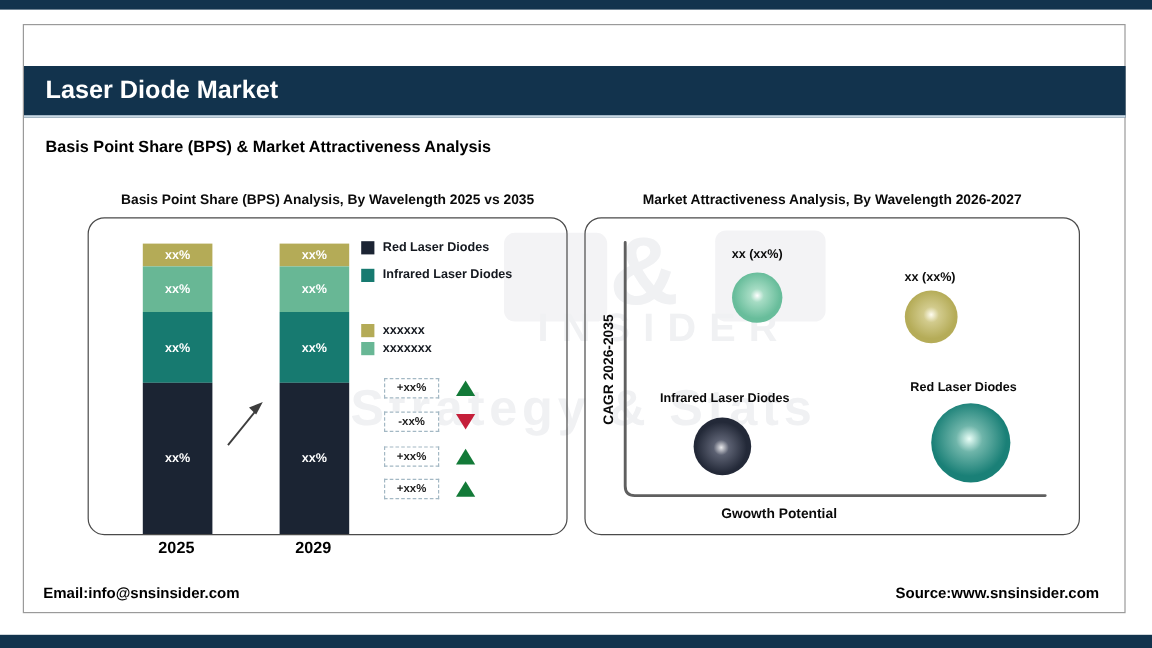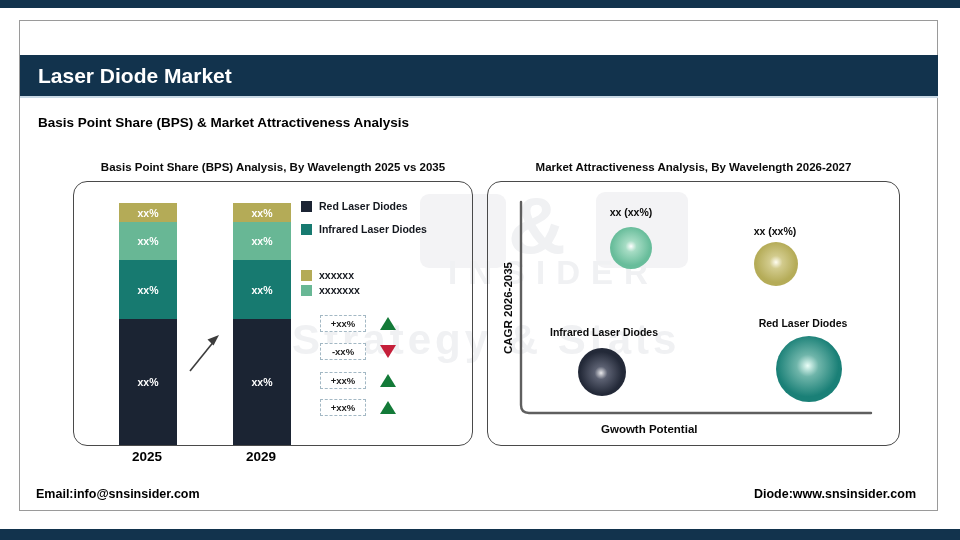--- a/index.html
+++ b/index.html
@@ -176,13 +176,13 @@
   <div class="bub-label bl-navy">Infrared Laser Diodes</div>
   <div class="bub-label bl-teal">Red Laser Diodes</div>
 
   <div class="bubble bub-mint"></div>
   <div class="bubble bub-olive"></div>
   <div class="bubble bub-navy"></div>
   <div class="bubble bub-teal"></div>
 </div>
 
 <div class="abs footer-email">Email:info@snsinsider.com</div>
-<div class="abs footer-source">Diode:www.snsinsider.com</div>
+<div class="abs footer-source">Source:www.snsinsider.com</div>
 
 </body></html>

